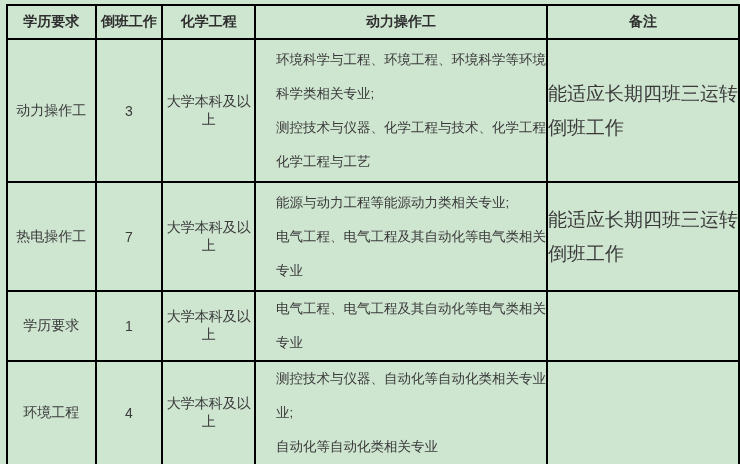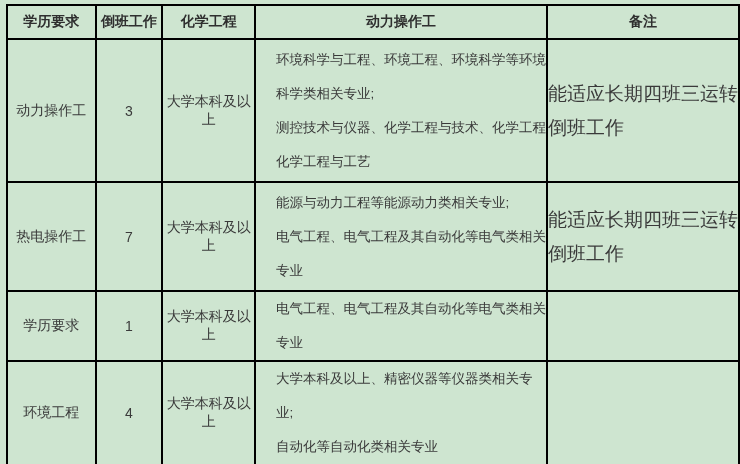--- a/index.html
+++ b/index.html
@@ -112,20 +112,20 @@
         <div class="line">电气工程、电气工程及其自动化等电气类相关</div>
         <div class="line">专业</div>
       </td>
       <td class="c-remark"></td>
     </tr>
     <tr class="row-4">
       <td class="c-cat">环境工程</td>
       <td class="c-count">4</td>
       <td class="c-edu">大学本科及以上</td>
       <td class="c-majors">
-        <div class="line">大学本科及以上、精密仪器等仪器类相关专</div>
+        <div class="line">测控技术与仪器、自动化等自动化类相关专业</div>
         <div class="line">业;</div>
         <div class="line">自动化等自动化类相关专业</div>
       </td>
       <td class="c-remark"></td>
     </tr>
   </tbody>
 </table>
 
 </body></html>

